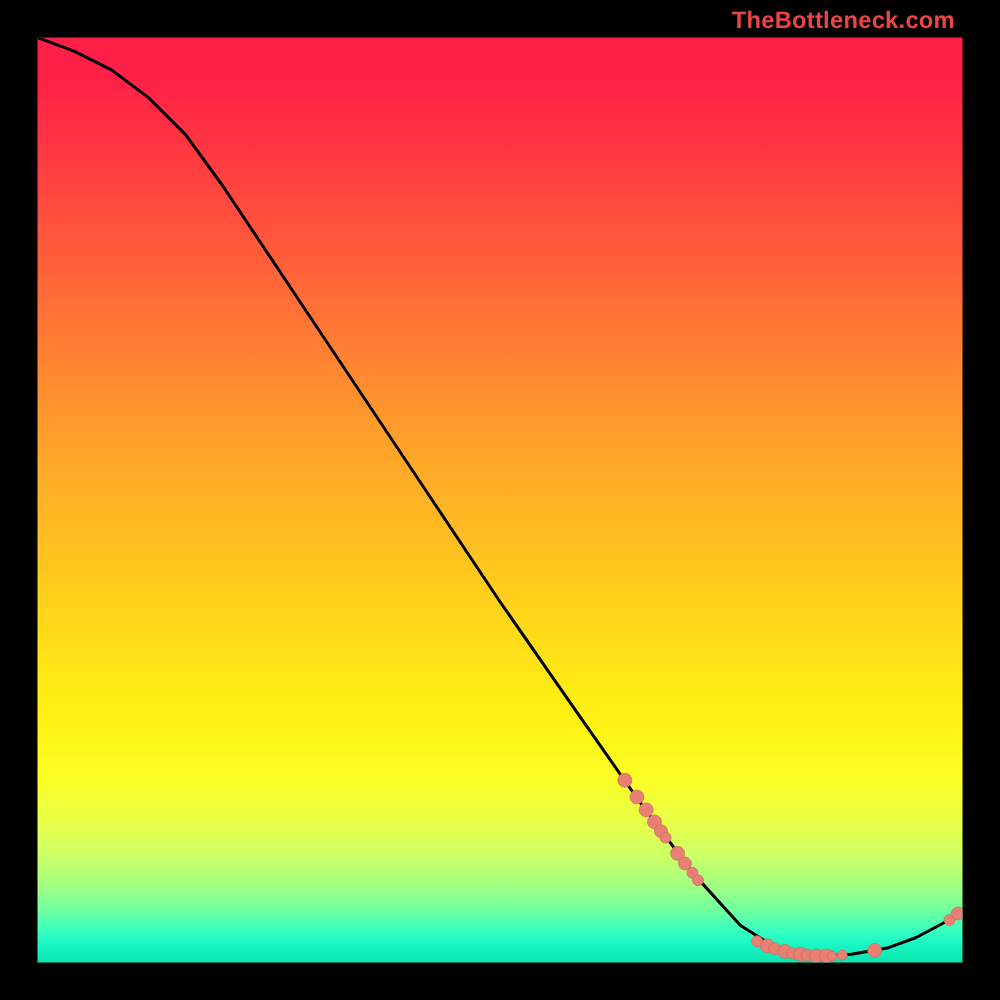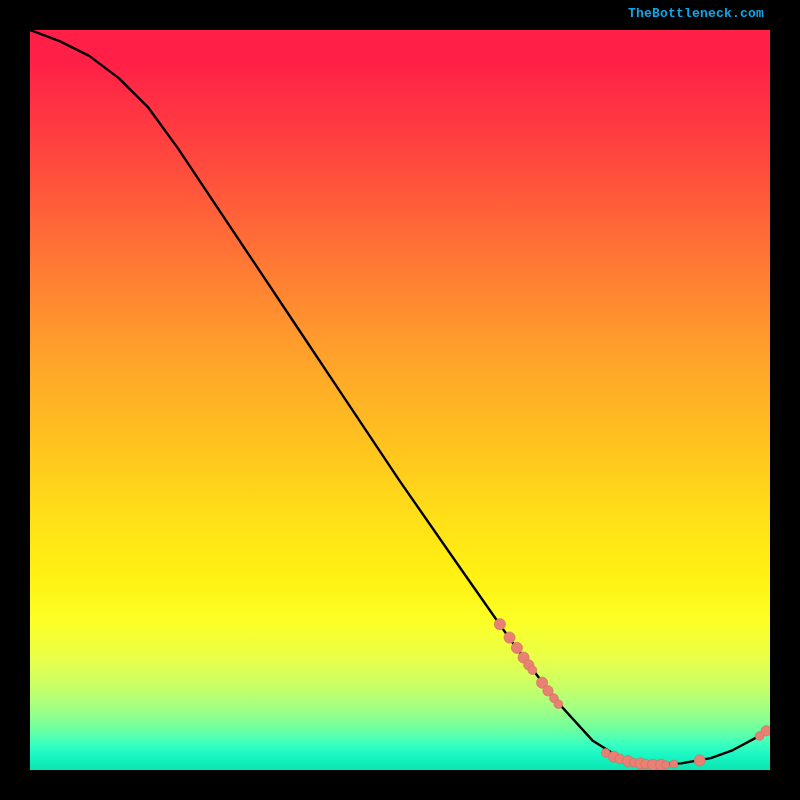--- a/index.html
+++ b/index.html
@@ -46,24 +46,24 @@
     );
   }
   svg.overlay {
     position: absolute;
     inset: 0;
   }
   .watermark {
     position: absolute;
     top: 6px;
     right: 36px;
-    font-family: Liberation Mono, monospace;
-    font-size: 13px;
+    font-family: Liberation Sans, sans-serif;
+    font-size: 19px;
     font-weight: 600;
-    color: #0ea5e9;
+    color: #ef4444;
     letter-spacing: 0.2px;
     user-select: none;
   }
 </style>
 </head>
 <body>
 
 <div class="stage">
   <span class="watermark">TheBottleneck.com</span>
 

